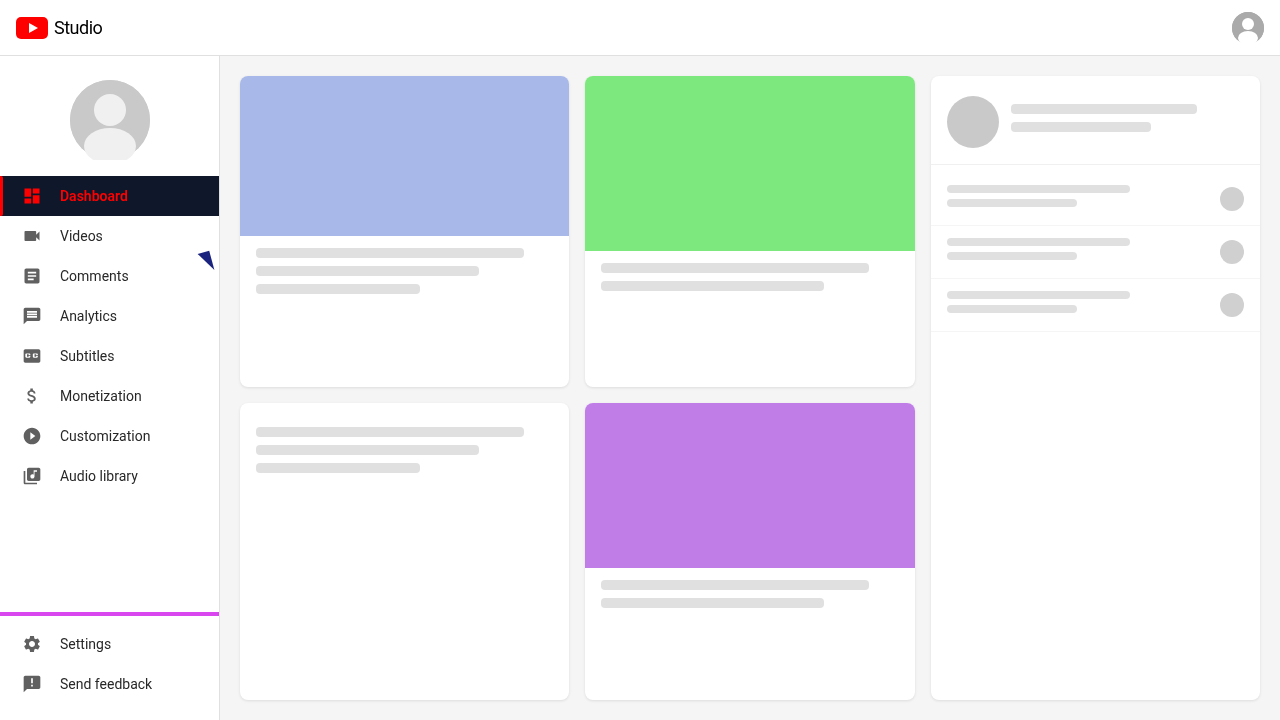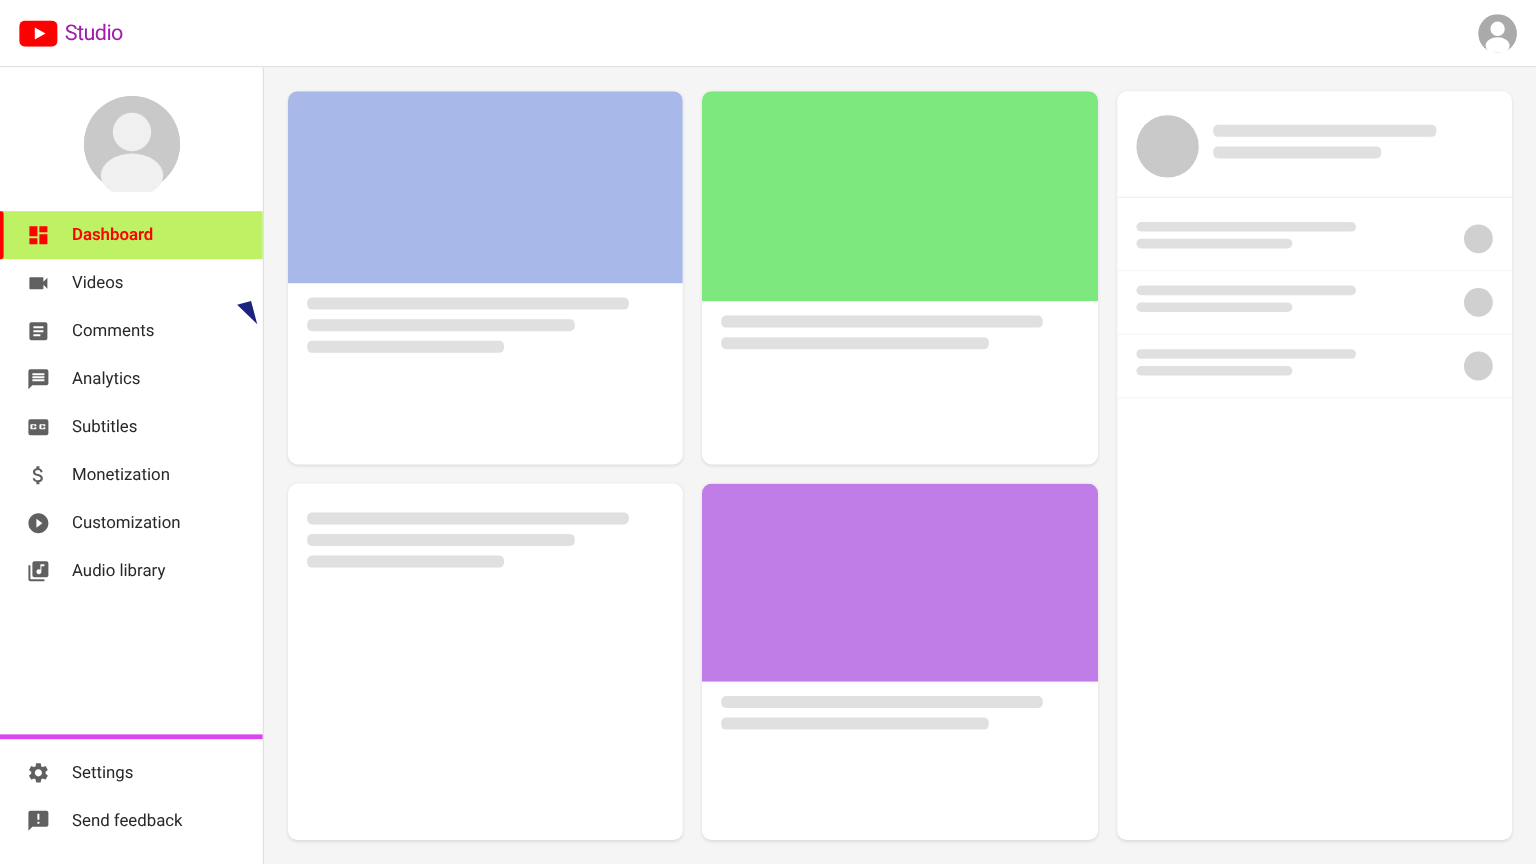--- a/index.html
+++ b/index.html
@@ -8,21 +8,21 @@
     
     .header {
       position: fixed; top: 0; left: 0; right: 0; height: 56px;
       background: #fff; display: flex; align-items: center;
       justify-content: space-between; padding: 0 16px;
       border-bottom: 1px solid #e0e0e0; z-index: 100;
     }
     .header-left { display: flex; align-items: center; gap: 8px; }
     .yt-logo { display: flex; align-items: center; gap: 6px; }
     .yt-icon { width: 32px; height: 22px; }
-    .studio-text { font-size: 18px; font-weight: 400; color: #a21caf; letter-spacing: -0.5px; }
+    .studio-text { font-size: 18px; font-weight: 400; color: #000000; letter-spacing: -0.5px; }
     .header-avatar { width: 32px; height: 32px; border-radius: 50%; background: #aaa; display: flex; align-items: center; justify-content: center; cursor: pointer; }
 
     
     .sidebar {
       position: fixed; top: 56px; left: 0; bottom: 0; width: 220px;
       background: #fff; border-right: 1px solid #e0e0e0;
       display: flex; flex-direction: column; overflow-y: auto;
     }
     .sidebar-avatar-section {
       display: flex; justify-content: center; align-items: center;
@@ -35,21 +35,21 @@
     .sidebar-avatar svg { width: 80px; height: 80px; }
 
     .nav-items { flex: 1; }
     .nav-item {
       display: flex; align-items: center; gap: 16px;
       padding: 0 20px; height: 40px; cursor: pointer;
       font-size: 14px; color: #282828; position: relative;
       border-radius: 0;
     }
     .nav-item.active {
-      background: #bef264;
+      background: #0f172a;
       font-weight: 600;
     }
     .nav-item.active::before {
       content: '';
       position: absolute; left: 0; top: 0; bottom: 0;
       width: 3px; background: #ff0000; border-radius: 0 2px 2px 0;
     }
     .nav-icon { width: 24px; height: 24px; flex-shrink: 0; display: flex; align-items: center; justify-content: center; }
     .nav-icon svg { width: 20px; height: 20px; fill: #606060; }
     .nav-item.active .nav-icon svg { fill: #ff0000; }

